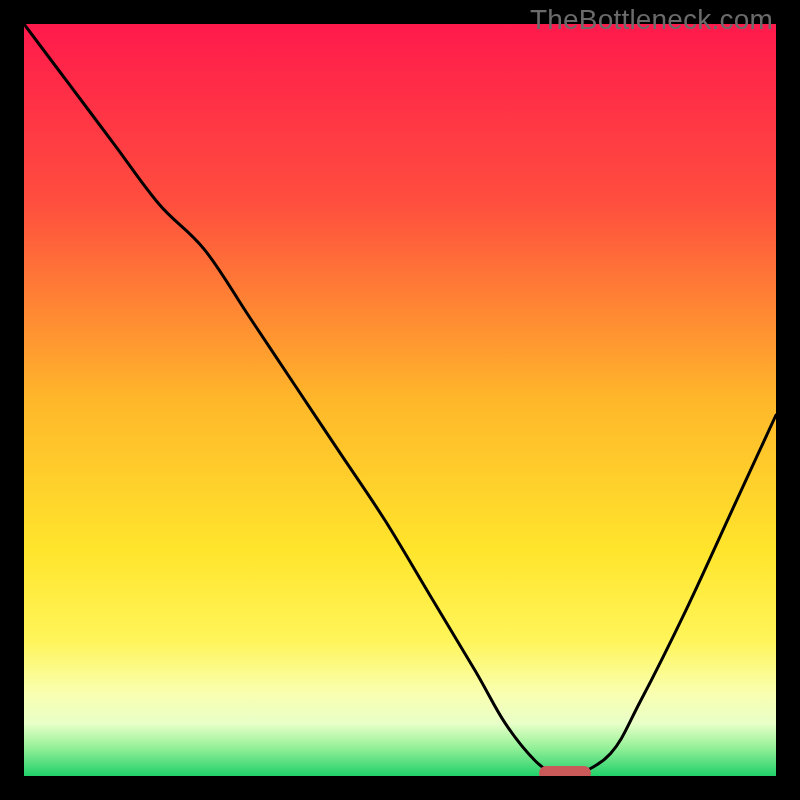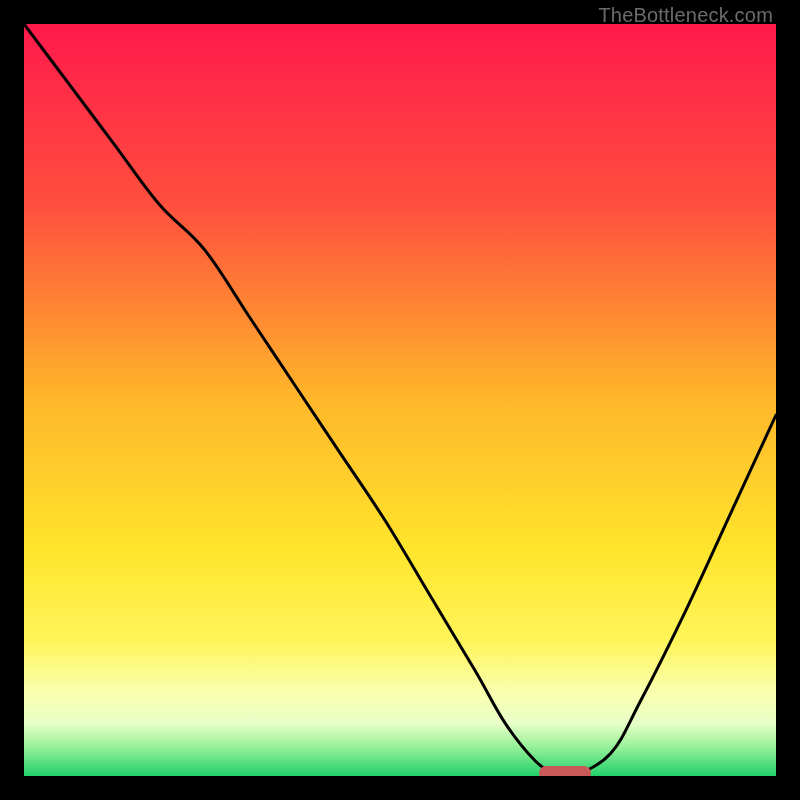--- a/index.html
+++ b/index.html
@@ -24,21 +24,21 @@
   }
   #gradient {
     position: absolute;
     left: 0; top: 0; right: 0; bottom: 0;
   }
   #watermark {
     position: absolute;
     top: 4px;
     right: 27px;
     font-family: Arial, Helvetica, sans-serif;
-    font-size: 20px;
+    font-size: 28px;
     color: #6b6b6b;
     letter-spacing: 0.2px;
     font-weight: 500;
   }
   svg.curve {
     position: absolute;
     left: 0; top: 0;
     width: 752px; height: 752px;
   }
   #marker {

